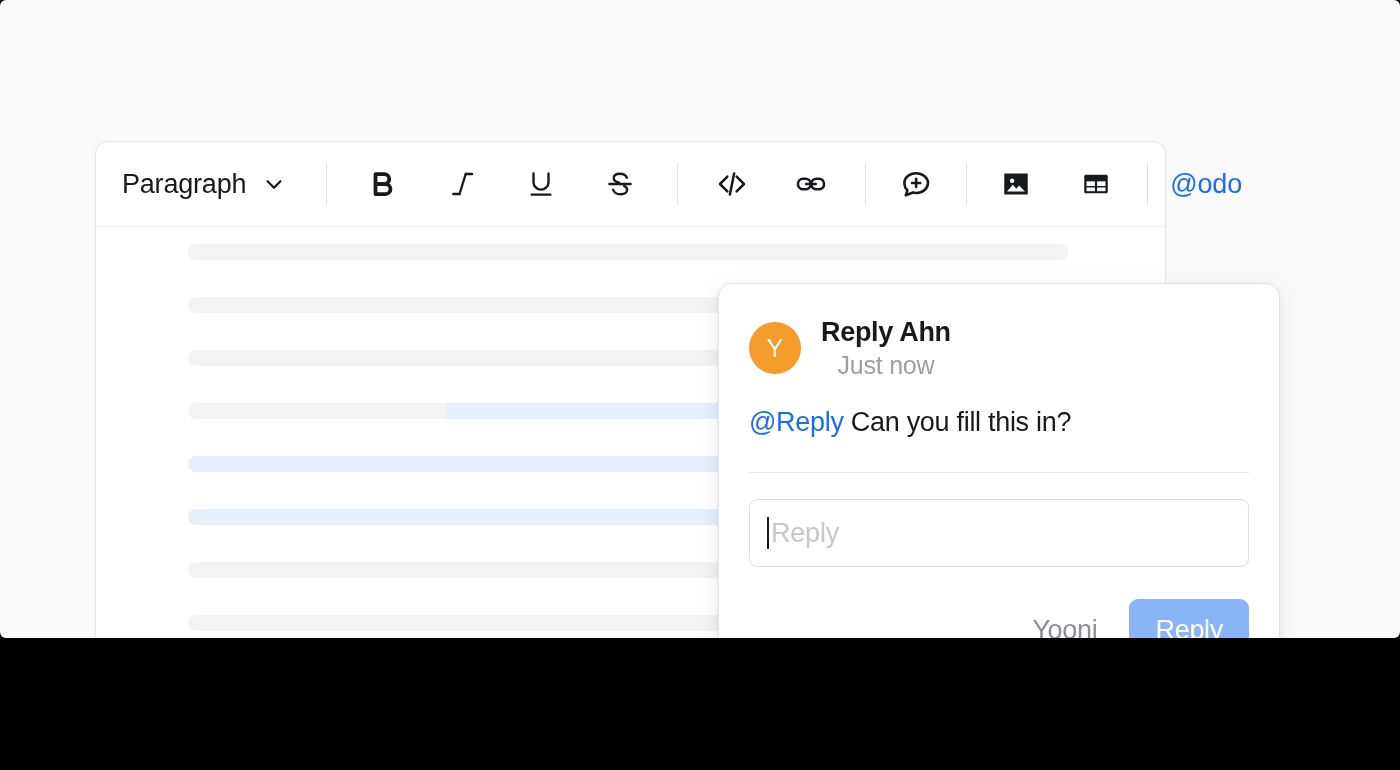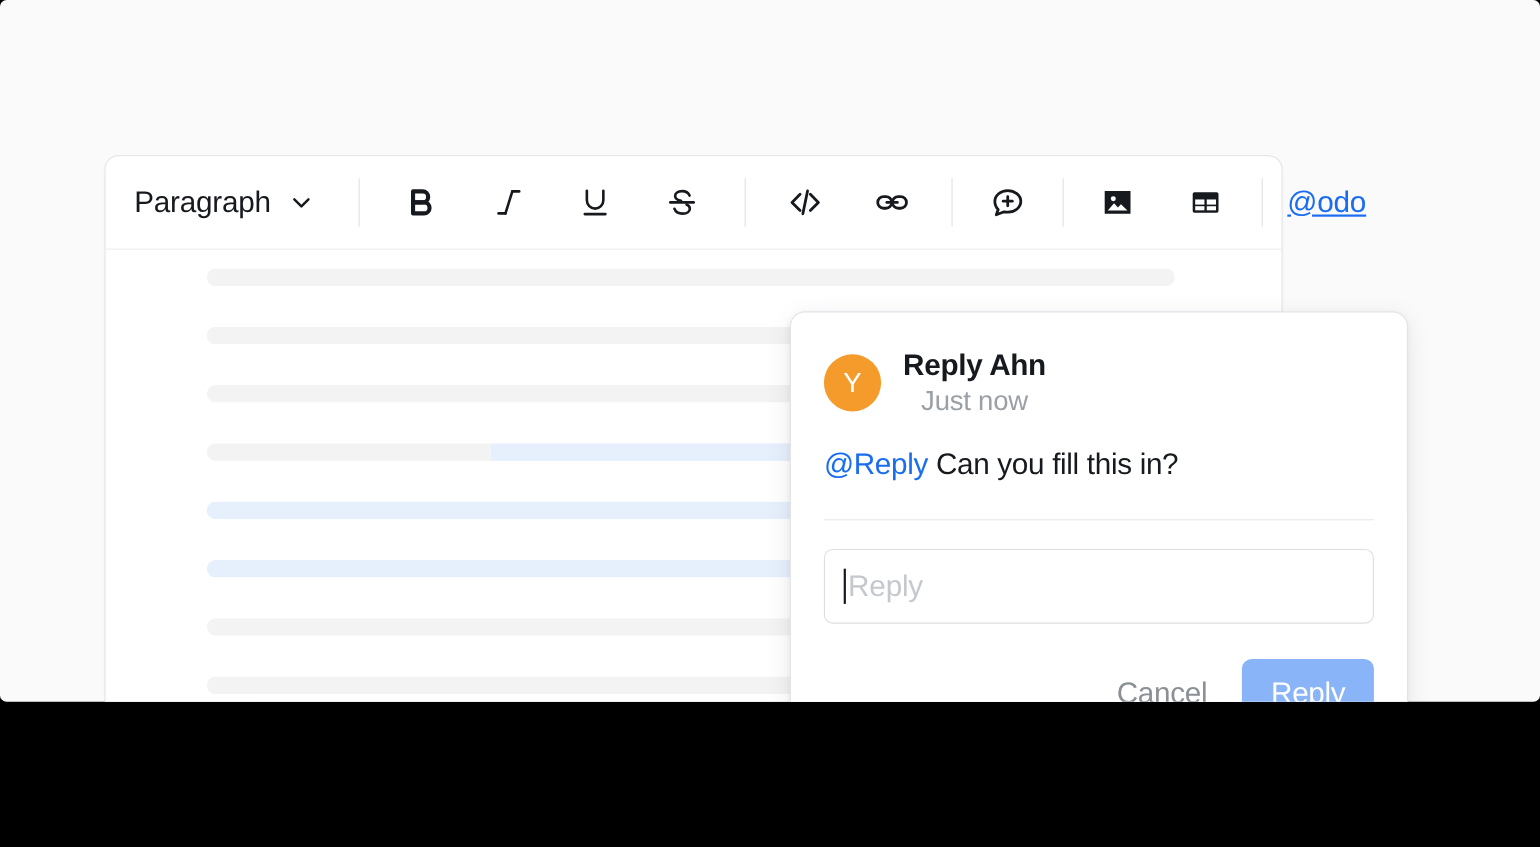--- a/index.html
+++ b/index.html
@@ -82,21 +82,20 @@
   }
   .tb-btn svg { display: block; }
 
   .tb-mention {
     font-size: 27px;
     color: #1A6DF0;
     letter-spacing: -0.2px;
     cursor: pointer;
     line-height: 1;
     white-space: nowrap;
-    text-decoration: underline;
   }
 
   
   #doc-body {
     position: relative;
     height: 554px;
     overflow: hidden;
   }
   .sk-row {
     position: absolute;
@@ -398,18 +397,18 @@
     <div class="cm-text"><span class="cm-mention" style="color: rgb(26, 109, 240);">@Reply</span><span> Can you fill this in?</span></div>
 
     <div class="cm-rule"></div>
 
     <div class="cm-reply-box">
       <span class="cm-caret"></span>
       <span class="cm-placeholder">Reply</span>
     </div>
 
     <div class="cm-actions">
-      <button class="btn-cancel">Cancel</button>
+      <button class="btn-cancel">Yooni</button>
       <button class="btn-reply" style="background: rgb(138, 180, 248);">Reply</button>
     </div>
   </div>
 
 </div>
 
 </body></html>

